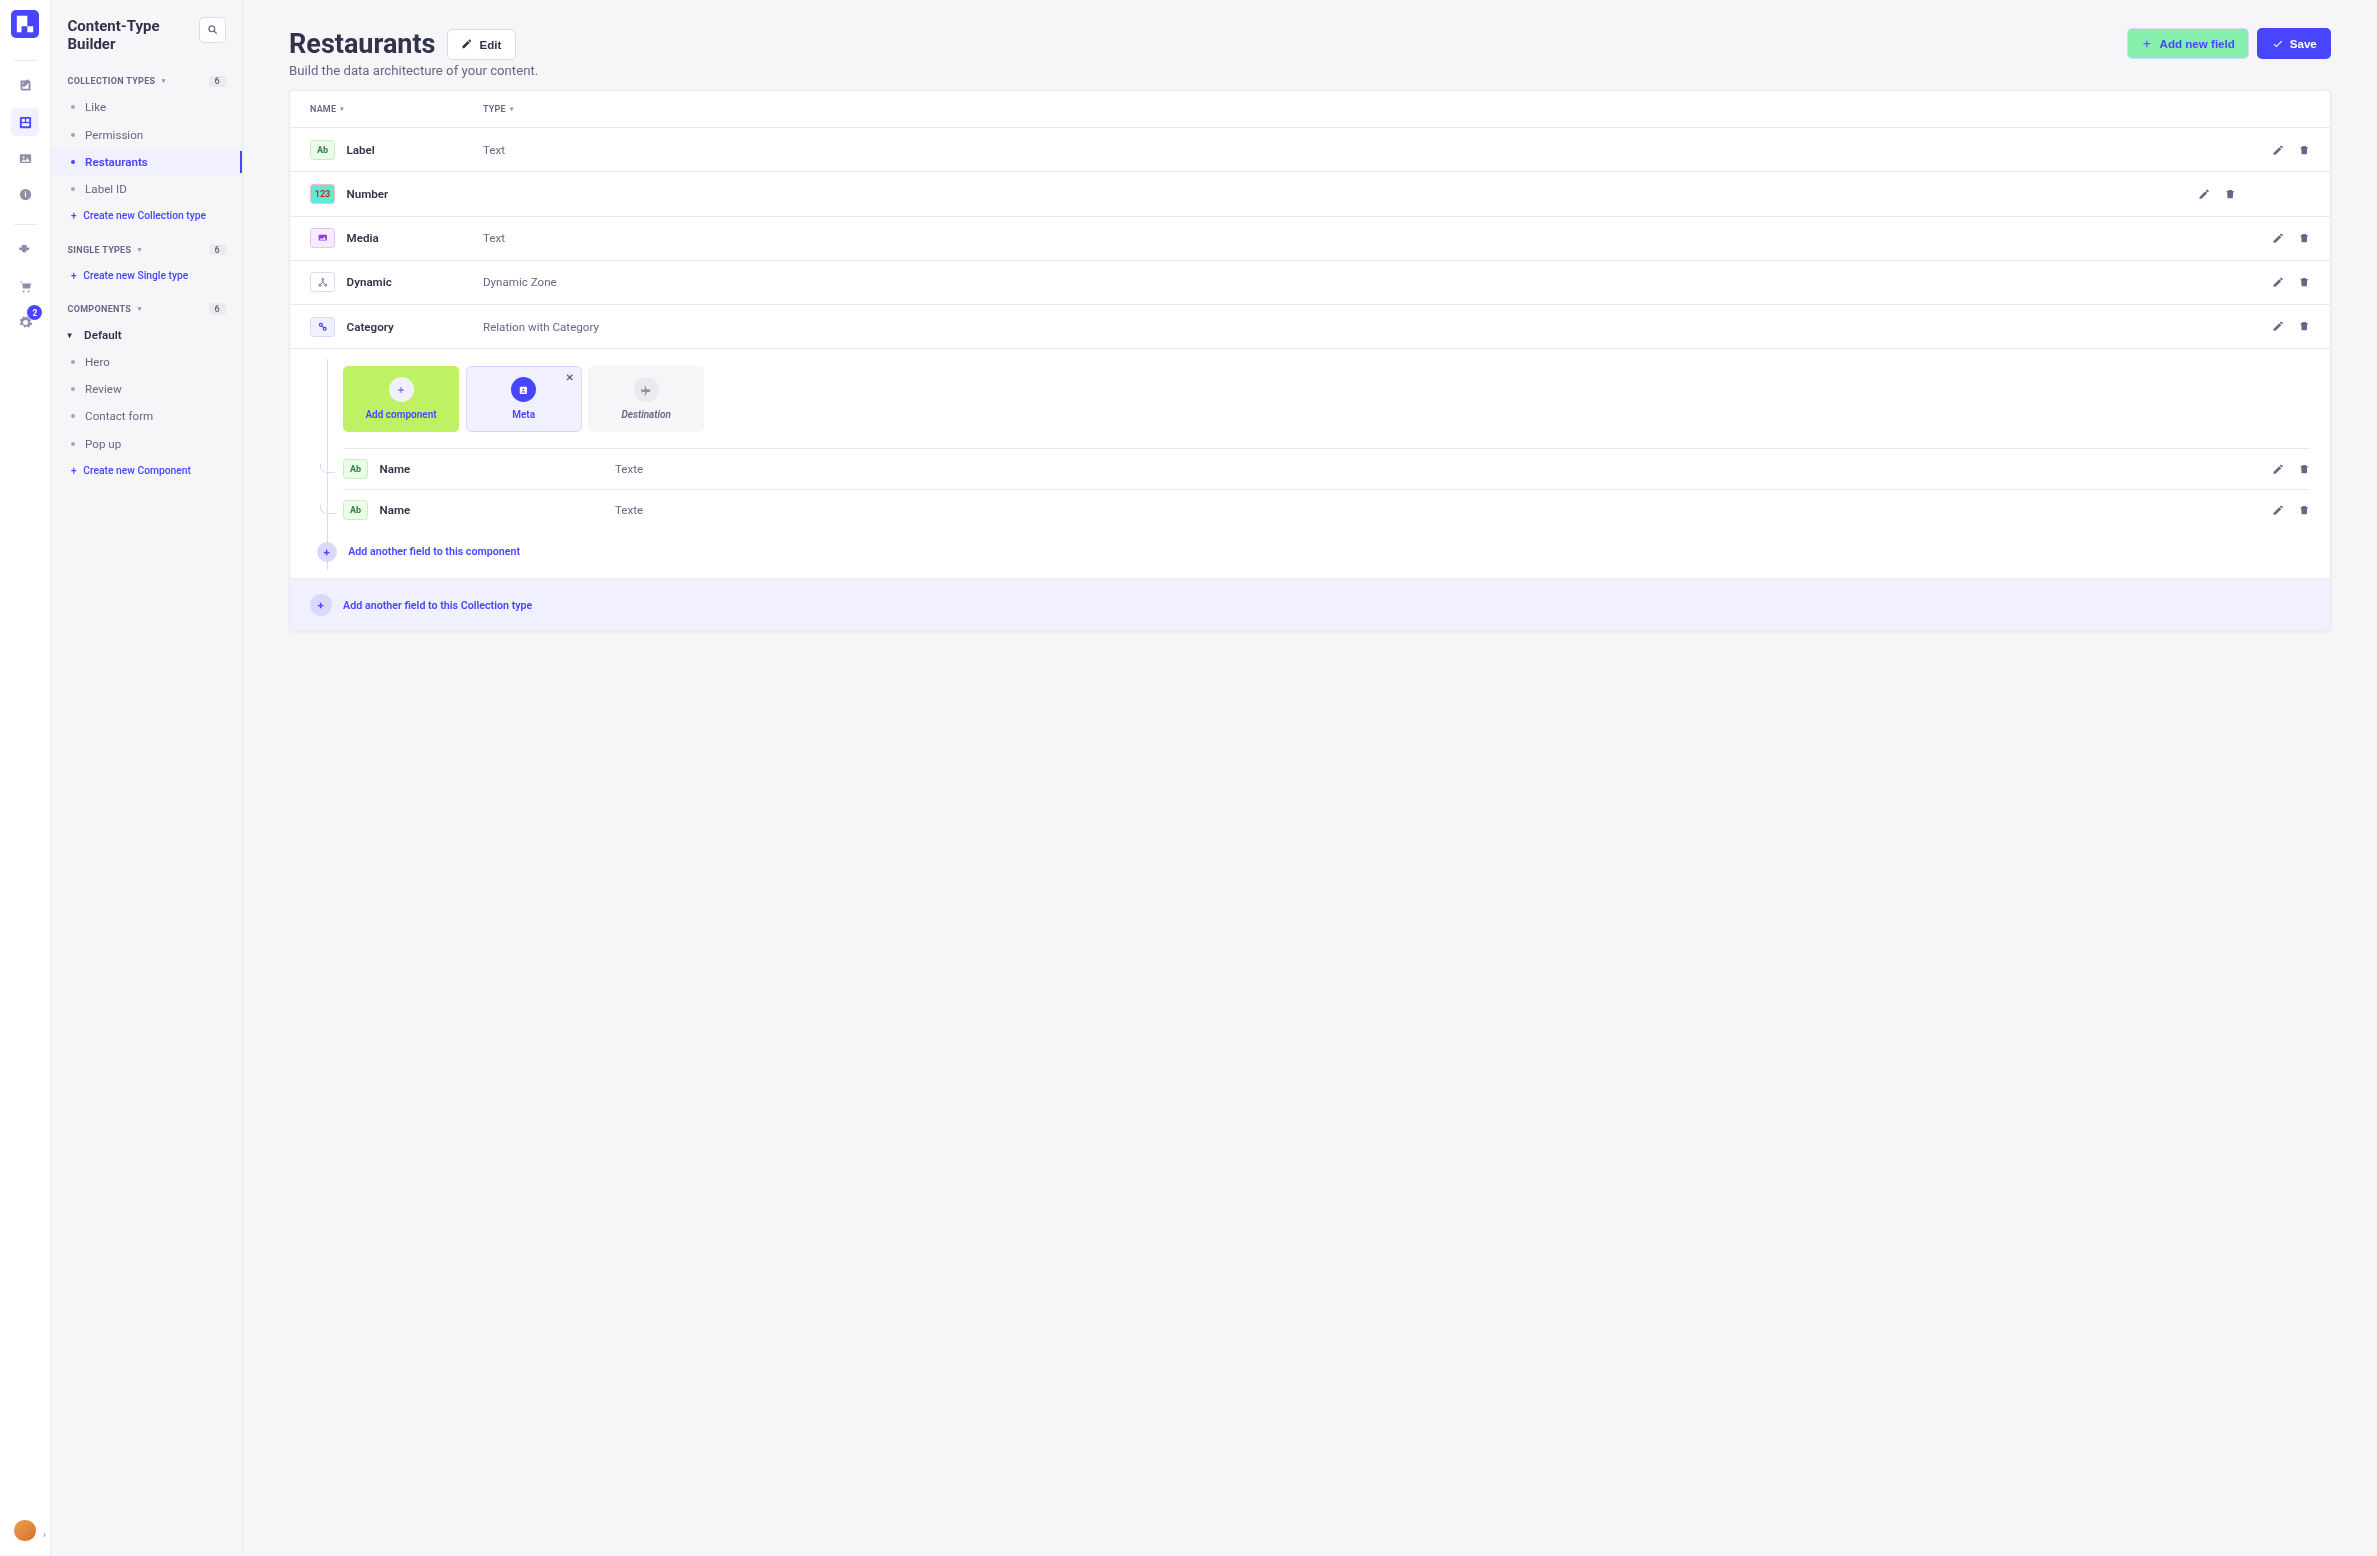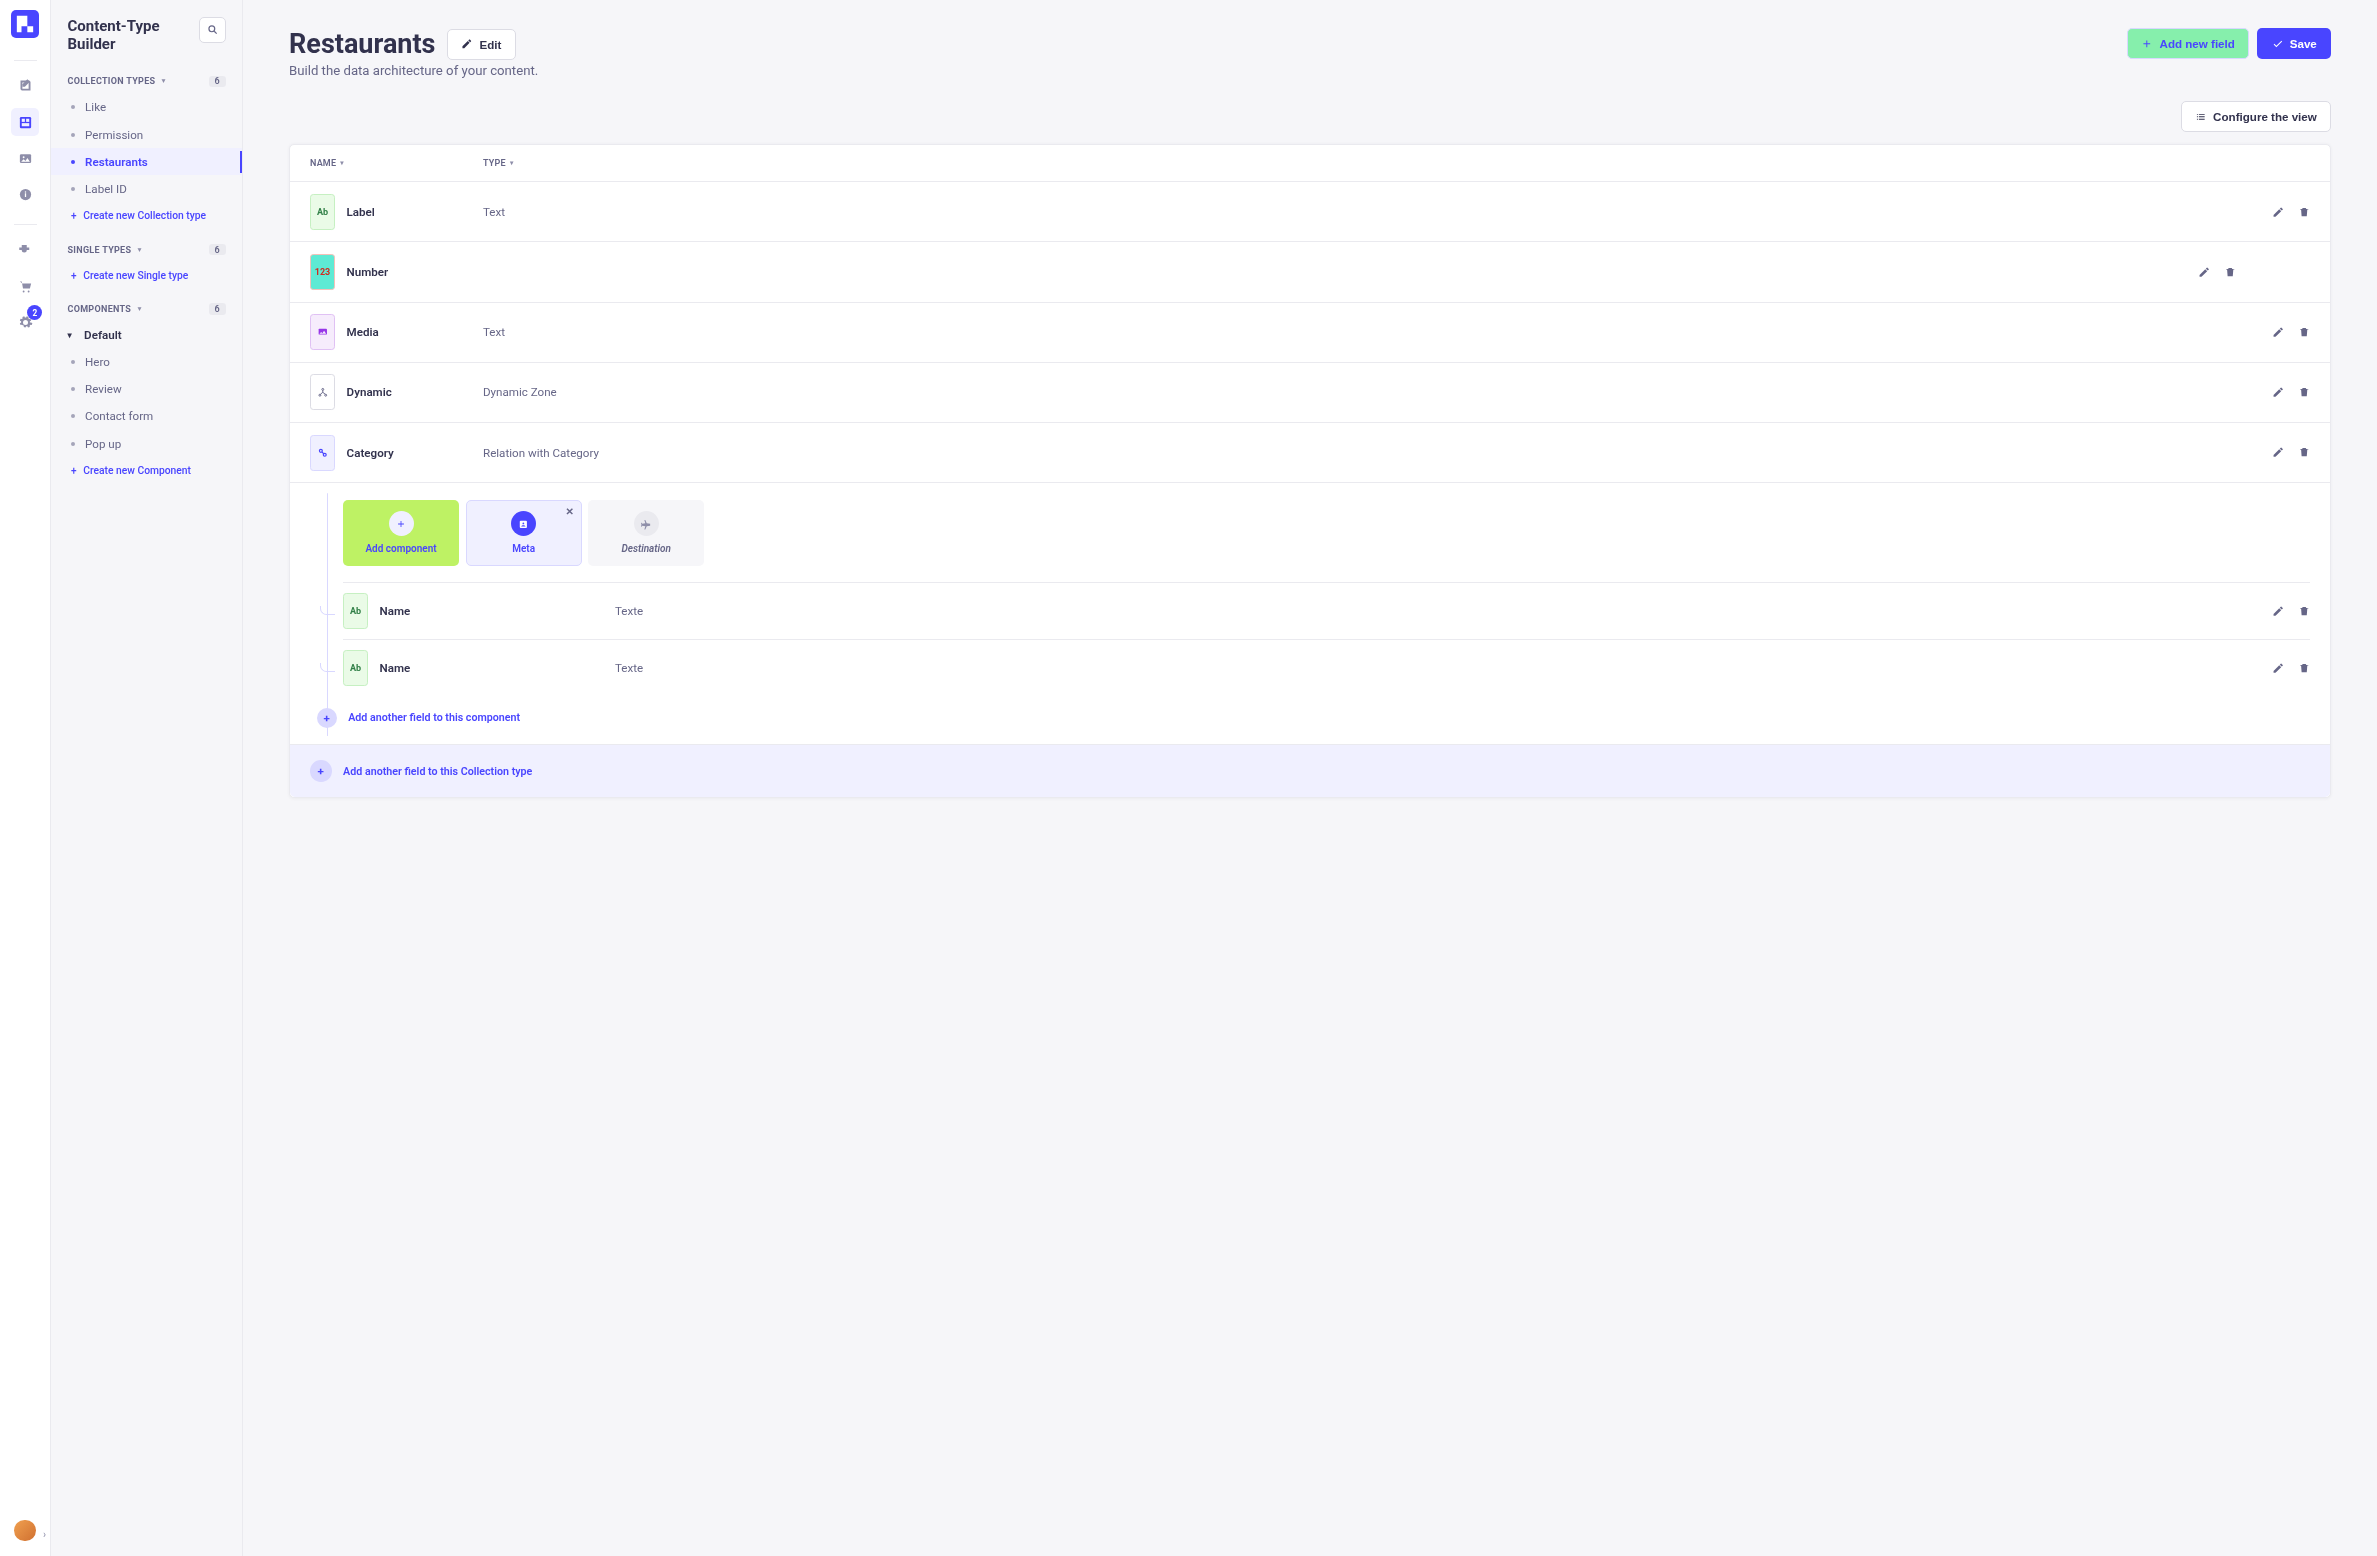--- a/index.html
+++ b/index.html
@@ -182,21 +182,21 @@
     border-top: 0.8px solid #eaeaef;
     align-items: center;
   }
   .name-cell { display: flex; align-items: center; gap: 11.6px; }
   .field-name { font-weight: 600; color: #32324d; }
   .field-type { color: #666687; }
   .row-actions { display: flex; gap: 13.2px; justify-content: flex-end; color: #666687; }
   .row-actions .ico { cursor: pointer; width: 12.4px; height: 12.4px; }
 
   .type-badge {
-    width: 25px; height: 36px;
+    width: 25px; height: 20px;
     border-radius: 3.3px;
     display: flex; align-items: center; justify-content: center;
     font-size: 9px; font-weight: 700;
   }
   .type-text { background: #eafbe7; border: 0.8px solid #c6f0c2; color: #328048; }
   .type-num  { background: #5eead4; border: 0.8px solid #f5c0b8; color: #d02b20; }
   .type-media{ background: #f6ecfc; border: 0.8px solid #e0c1f4; color: #9736e8; }
   .type-rel  { background: #f0f0ff; border: 0.8px solid #d9d8ff; color: #4945ff; }
   .type-dyn  { background: #ffffff; border: 0.8px solid #dcdce4; color: #666687; }
 
@@ -451,28 +451,20 @@
         </button>
         <button class="btn btn-primary">
           <svg viewBox="0 0 24 24" fill="currentColor">
               <path d="M9 16.17l-4.17-4.17L3.41 13.41 9 19l12-12-1.41-1.41z"></path>
             </svg>
           <span>Save</span>
         </button>
       </div>
     </div>
 
-    <div class="toolbar-row">
-      <button class="btn btn-outline">
-        <svg viewBox="0 0 24 24" fill="currentColor">
-            <path d="M4 6h2v2H4zM8 6h12v2H8zM4 11h2v2H4zM8 11h12v2H8zM4 16h2v2H4zM8 16h12v2H8z"></path>
-          </svg>
-        <span>Configure the view</span>
-      </button>
-    </div>
 
     <div class="table-card">
       <div class="thead">
         <div class="th">
             <span>NAME</span>
             <span class="arrow-updown">▾</span>
           </div>
         <div class="th">
             <span>TYPE</span>
             <span class="arrow-updown">▾</span>

